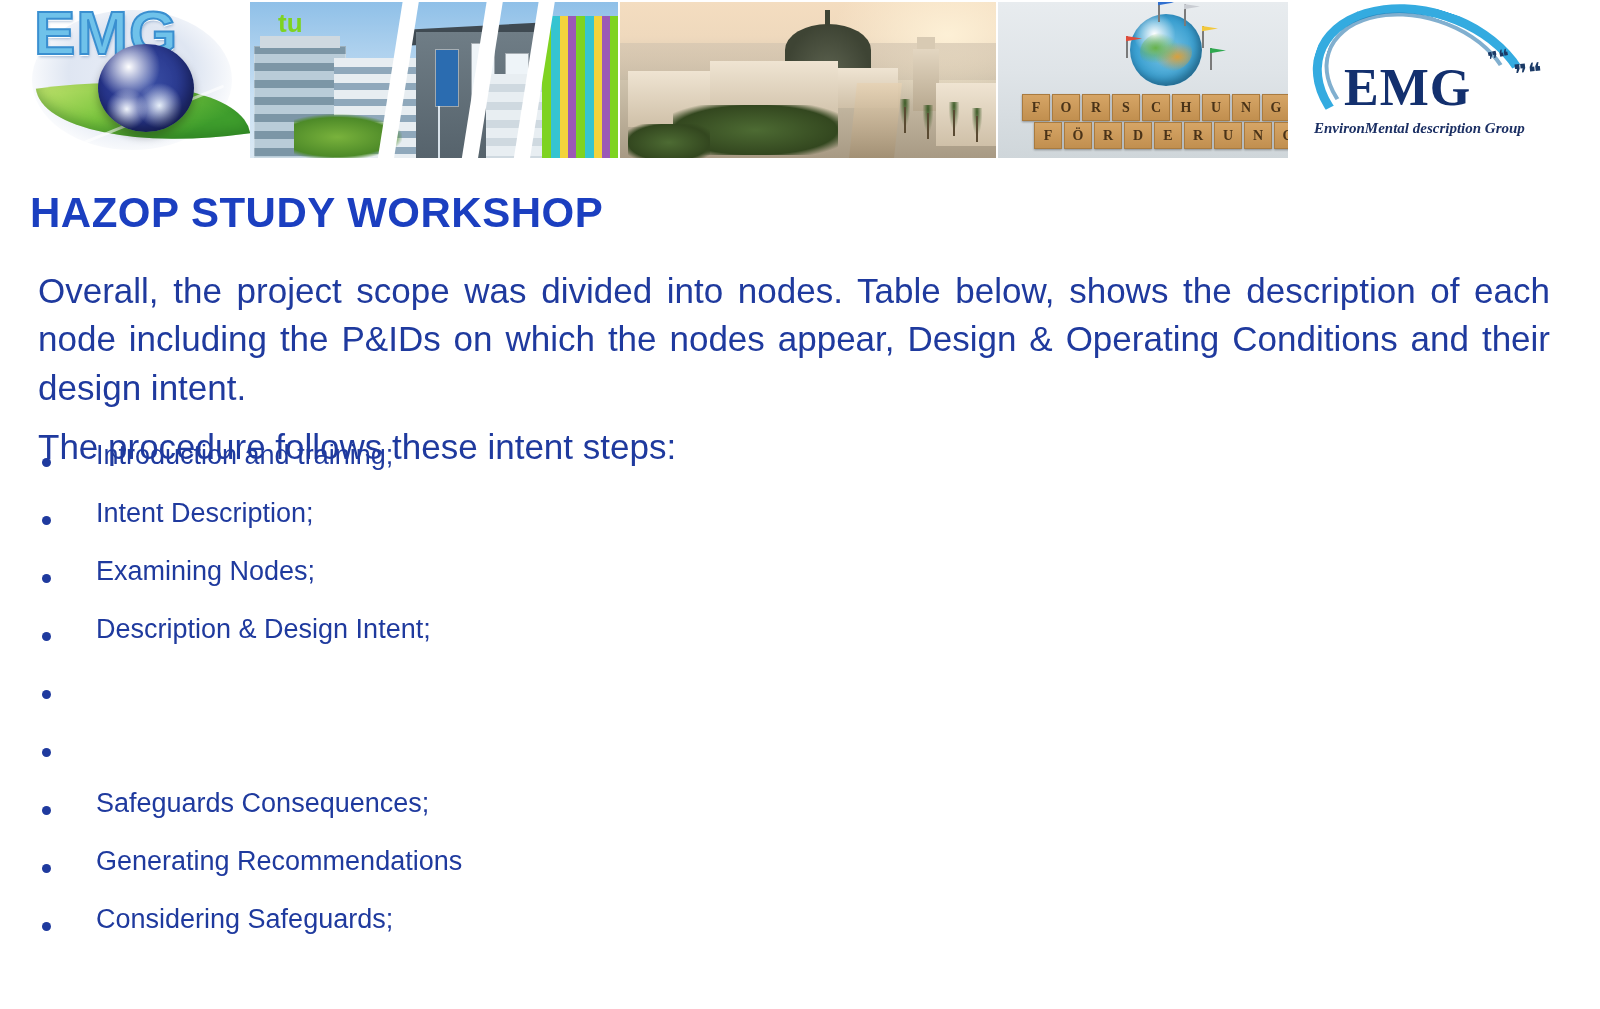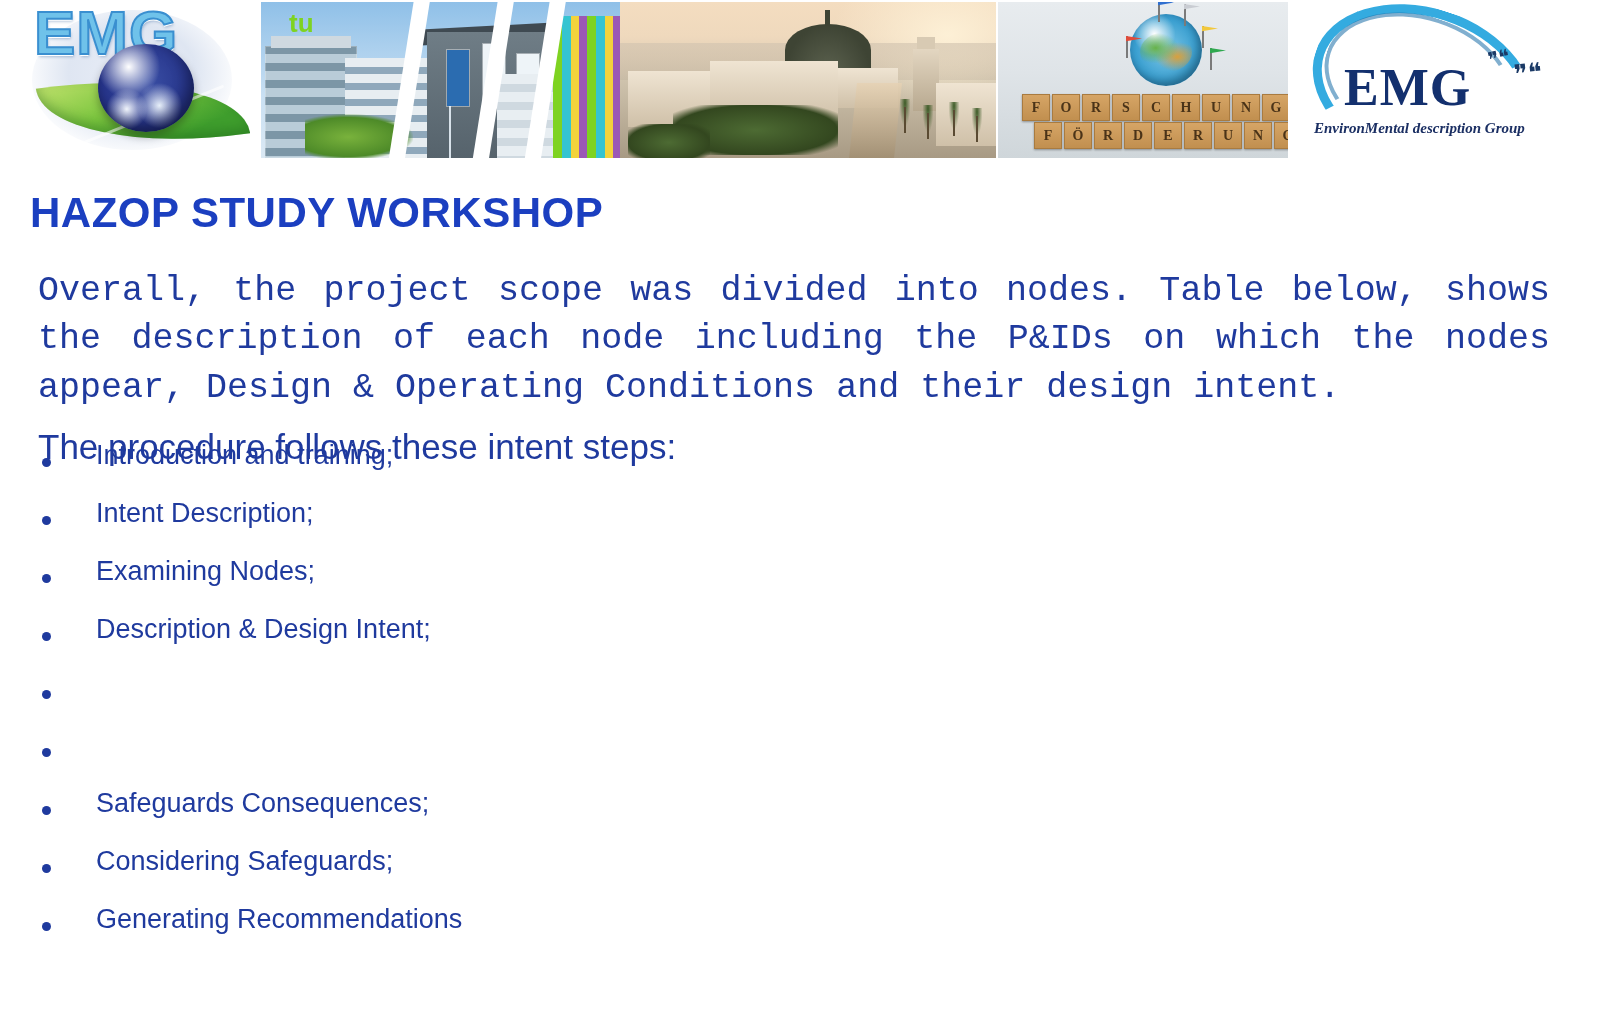--- a/index.html
+++ b/index.html
@@ -83,21 +83,20 @@
     box-shadow: inset -6px -8px 14px rgba(0,0,0,.35), 0 5px 9px rgba(0,0,0,.3);
   }
 
   
   .panel-campus {
     position: absolute;
     left: 250px; top: 2px;
     width: 368px; height: 156px;
     overflow: hidden;
     background: linear-gradient(180deg, #9fc8e8 0%, #cfe3f2 55%, #b9cfe0 100%);
-    margin-left: 11px;
   }
   .pc-sky { position:absolute; inset:0; background: linear-gradient(180deg,#8fc0e8 0%, #c9e0f3 60%, #dbe9f4 100%); }
   .pc-b1 { position:absolute; left:4px; top:44px; width:92px; height:112px;
            background: repeating-linear-gradient(180deg,#7c96a6 0px,#7c96a6 8px,#b9ccd8 8px,#b9ccd8 17px);
            box-shadow: inset 0 0 0 1px rgba(255,255,255,.25); }
   .pc-b1top { position:absolute; left:10px; top:34px; width:80px; height:12px; background:#cfd9e0; }
   .pc-tu { position:absolute; left:28px; top:8px; width:42px; height:26px; color:#7ed321; font-weight:bold; font-size:26px;
            font-family:"Liberation Sans",sans-serif; line-height:26px; }
   .pc-b2 { position:absolute; left:84px; top:56px; width:86px; height:100px;
            background: repeating-linear-gradient(180deg,#e7edf1 0px,#e7edf1 9px,#8fa8bb 9px,#8fa8bb 16px); }
@@ -242,21 +241,21 @@
   .para {
     position: absolute;
     left: 38px;
     width: 1512px;
     font-size: 35px;
     color: #1f3a9e;
     line-height: 1.38;
     text-align: justify;
     text-justify: inter-word;
   }
-  #para-intro { top: 232px; font-family: Liberation Mono, monospace; }
+  #para-intro { top: 232px; }
   #para-steps { top: 388px; text-align: left; }
 
   .bullets {
     position: absolute;
     left: 38px; top: 442px;
     width: 1400px;
     margin: 0;
     padding: 0;
     list-style: none;
   }
@@ -393,15 +392,15 @@
 <p class="para" id="para-steps">The procedure follows these intent steps:</p>
 
 <ul class="bullets" id="steps-list">
     <li><span class="dot"></span><span>Introduction and training;</span></li>
     <li><span class="dot"></span><span>Intent Description;</span></li>
     <li><span class="dot"></span><span>Examining Nodes;</span></li>
     <li><span class="dot"></span><span>Description &amp; Design Intent;</span></li>
     <li><span class="dot"></span></li>
     <li><span class="dot"></span></li>
     <li><span class="dot"></span><span>Safeguards Consequences;</span></li>
+    <li><span class="dot"></span><span>Generating Recommendations</span></li>
     <li><span class="dot"></span><span>Considering Safeguards;</span></li>
-    <li><span class="dot"></span><span>Generating Recommendations</span></li>
   </ul>
 
 </body></html>

